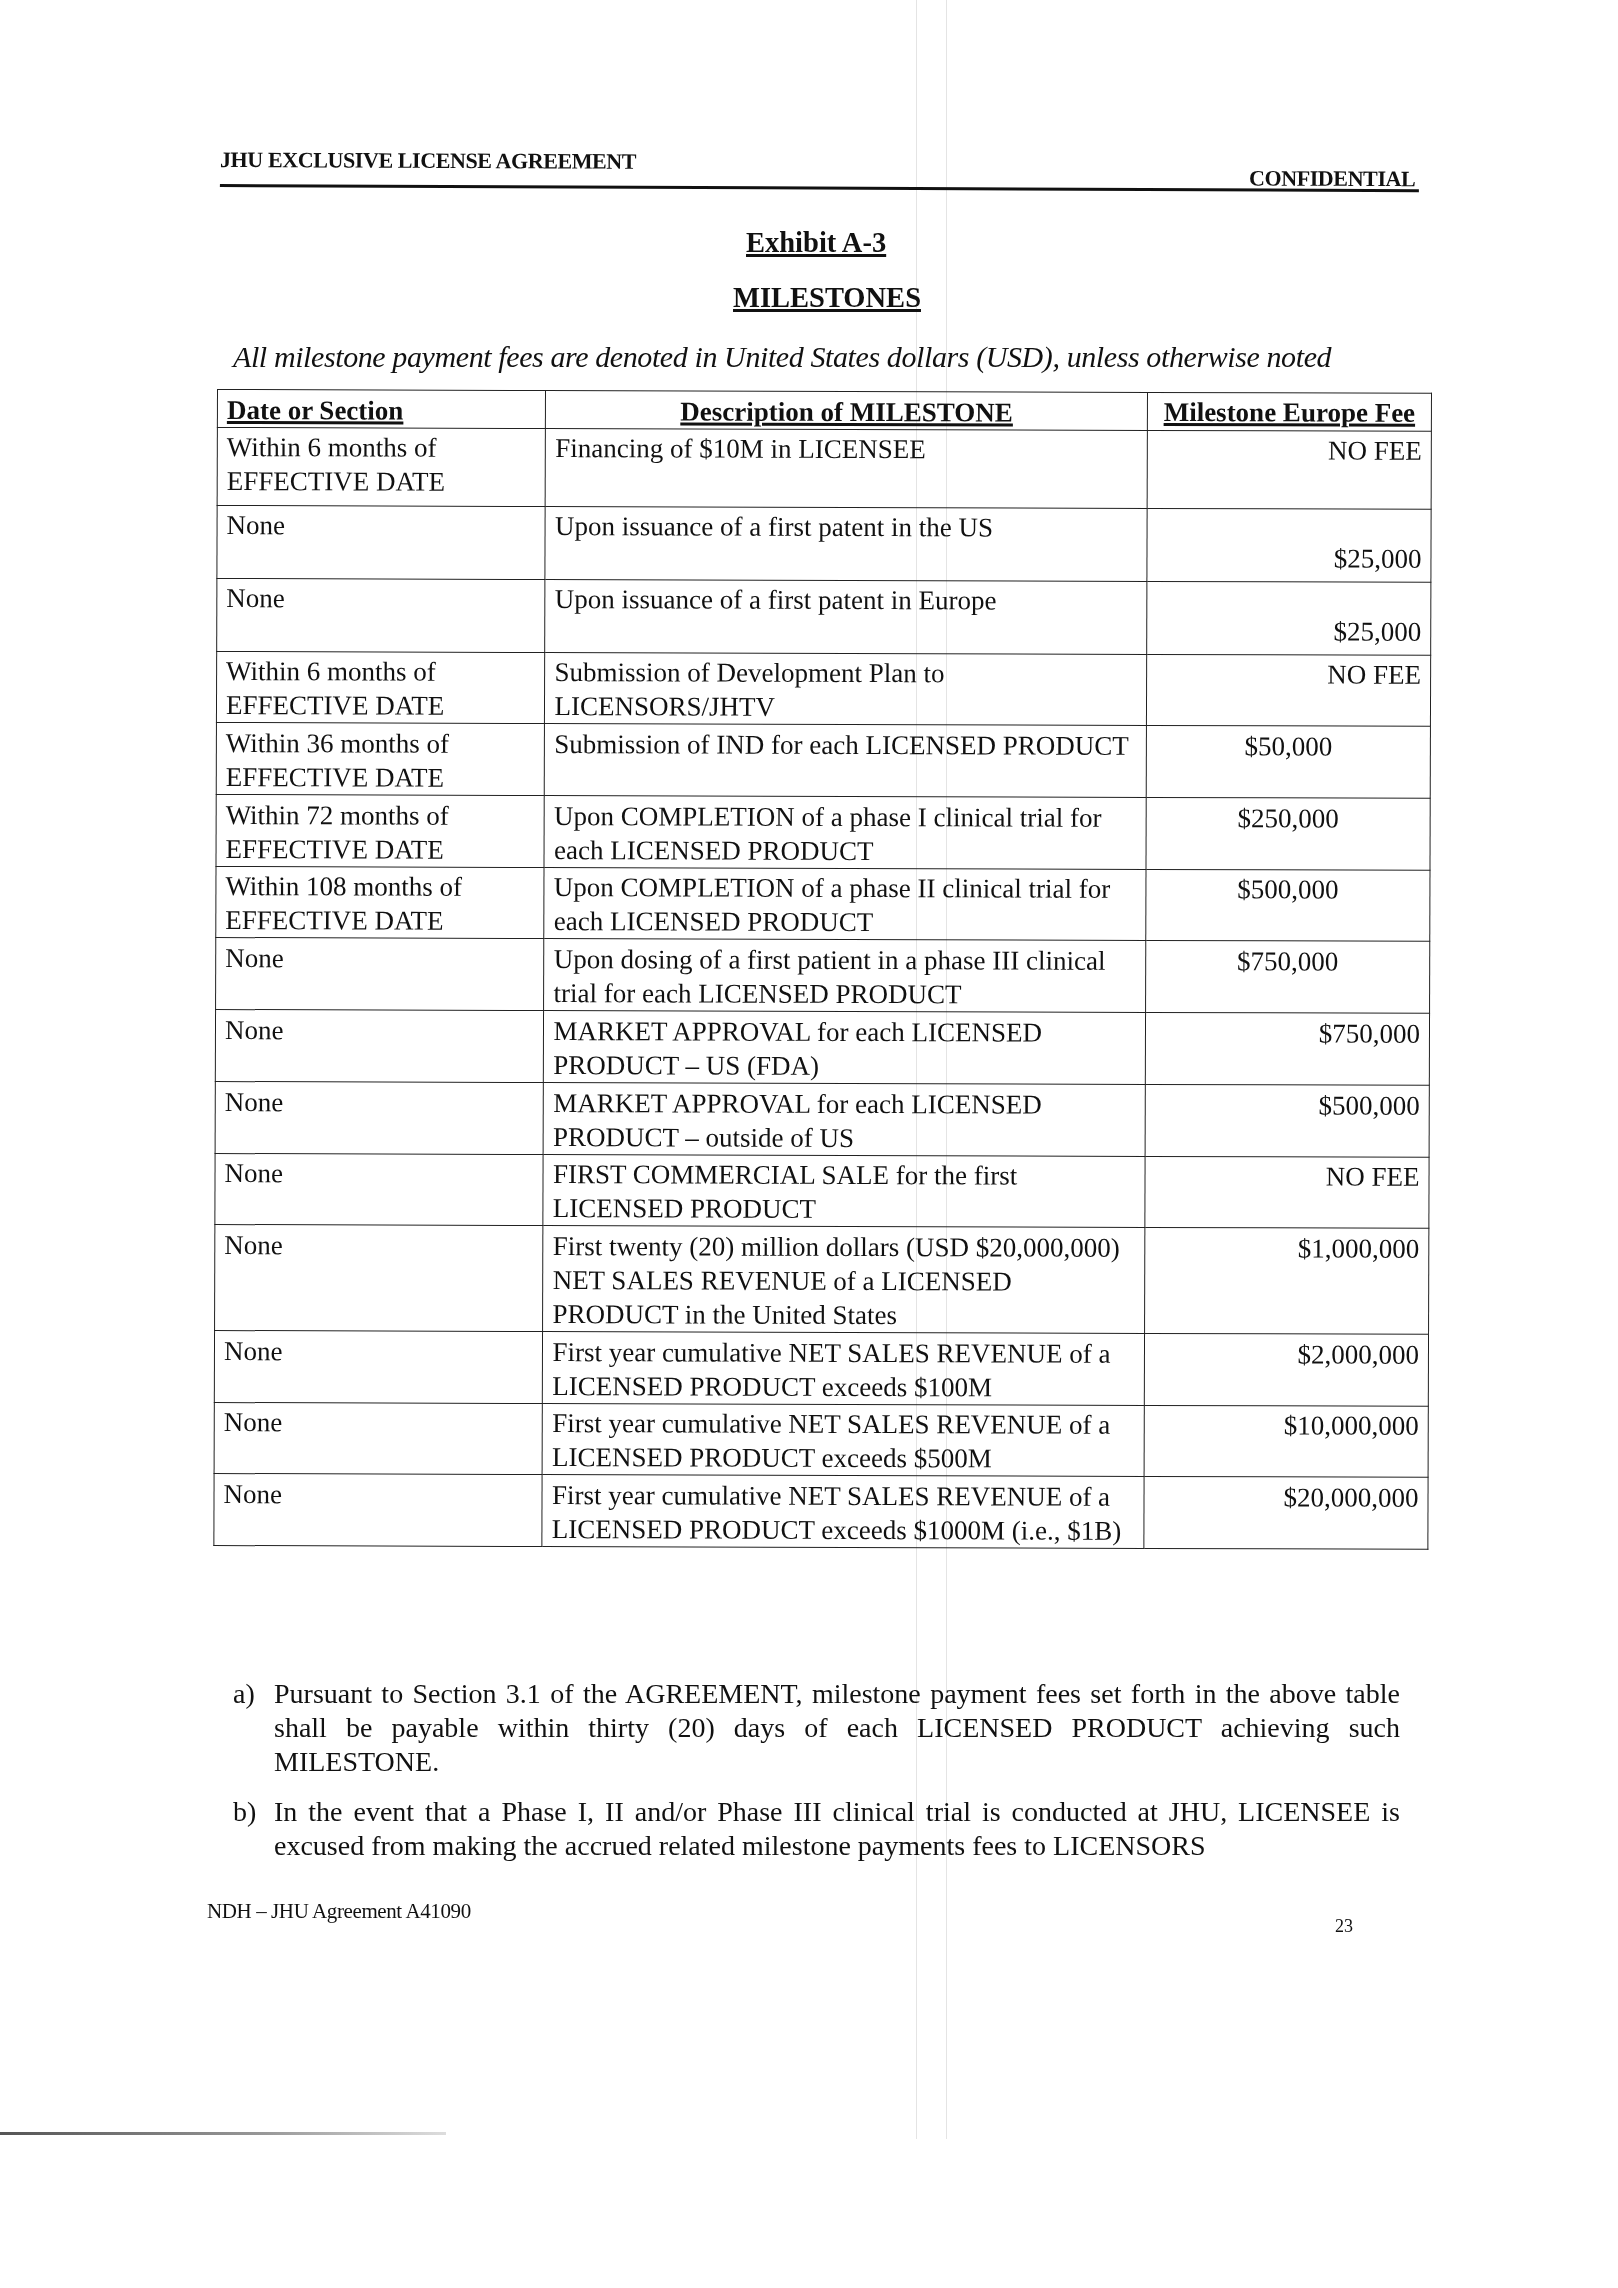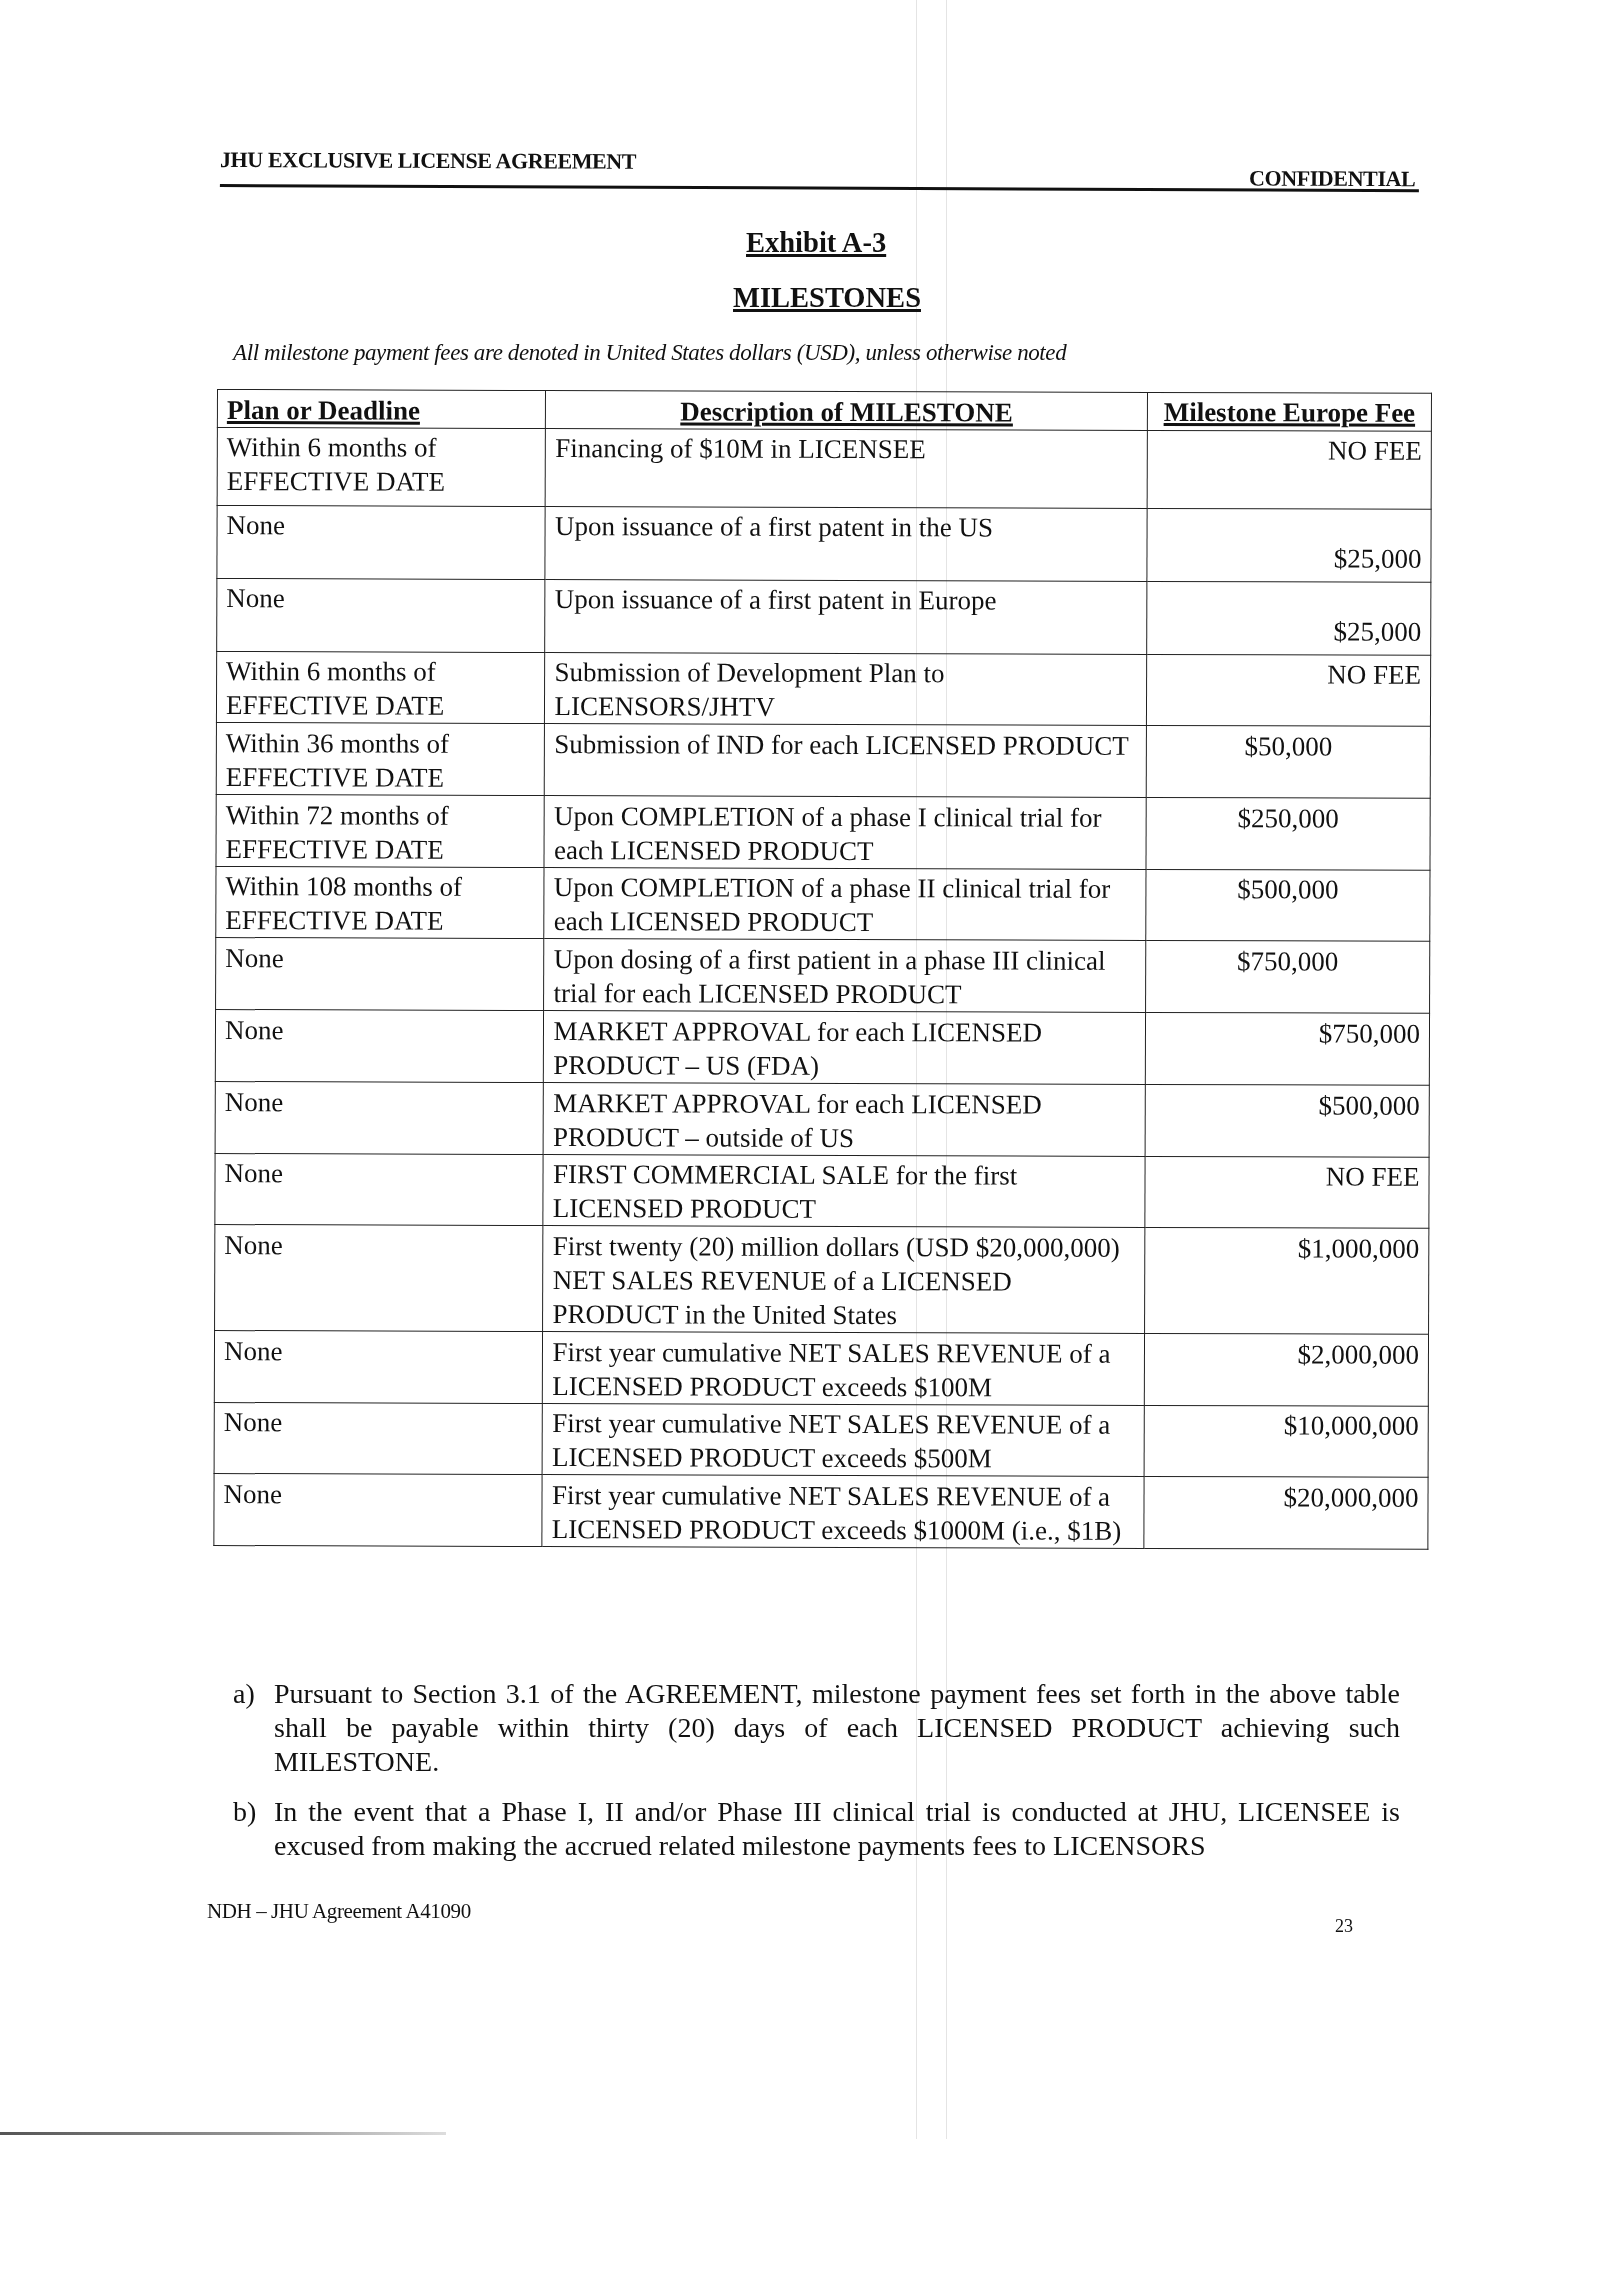--- a/index.html
+++ b/index.html
@@ -9,21 +9,21 @@
   }
   .fold { position: absolute; top: 0; height: 2139px; width: 0.9px; background: #e4e4e4; }
   .hdr { position: absolute; left: 220px; top: 143px; width: 1199px; height: 41px;
          border-bottom: 3.6px solid #111; transform: rotate(0.25deg); transform-origin: left; }
   .hdr-left { position: absolute; left: 0; top: 3.6px; font-weight: bold; font-size: 22px; letter-spacing: -0.4px; }
   .hdr-right { position: absolute; right: 3.6px; top: 18px; font-weight: bold; font-size: 22px; letter-spacing: -0.4px; }
   .title { position: absolute; left: 0; width: 1618px; text-align: center; font-weight: bold;
            font-size: 28.5px; text-decoration: underline; text-decoration-thickness: 2.7px; }
   .t1 { top: 227px; left: 7.1px; }
   .t2 { top: 282px; left: 18px; }
-  .note { position: absolute; left: 233px; top: 340px; width: 1194px; font-style: italic; font-size: 23px; white-space: nowrap; letter-spacing: -0.4px; }
+  .note { position: absolute; left: 233px; top: 340px; width: 1194px; font-style: italic; font-size: 30px; white-space: nowrap; letter-spacing: -0.4px; }
 
   table.ms { position: absolute; left: 217px; top: 389px; width: 1215px; border-collapse: collapse;
              transform: rotate(0.18deg); transform-origin: left top; font-size: 27px; line-height: 34px; }
   table.ms td, table.ms th { border: 1.8px solid #222; vertical-align: top; padding: 2.7px 9px 0 9px; }
   table.ms th { font-weight: bold; text-decoration: underline; text-decoration-thickness: 2.7px; }
   .c1 { width: 312px; text-align: left; }
   .c2 { width: 588px; text-align: left; }
   .c3 { width: 267px; text-align: center; }
   th.c1 { padding-top: 25px; }
   th.c2 { padding-top: 27px; text-align: center; }
@@ -51,21 +51,21 @@
   <span class="hdr-right">CONFIDENTIAL</span>
 </div>
 
 <div class="title t1">Exhibit A-3</div>
 <div class="title t2">MILESTONES</div>
 <div class="note">All milestone payment fees are denoted in United States dollars (USD), unless otherwise noted</div>
 
 <table class="ms">
   <thead>
     <tr>
-      <th class="c1">Plan or Deadline</th>
+      <th class="c1">Date or Section</th>
       <th class="c2">Description of MILESTONE</th>
       <th class="c3">Milestone Europe Fee</th>
     </tr>
   </thead>
   <tbody>
     <tr style="height:78px">
       <td class="c1">Within 6 months of EFFECTIVE DATE</td>
       <td class="c2">Financing of $10M in LICENSEE</td>
       <td class="c3 fee">NO FEE</td>
     </tr>

